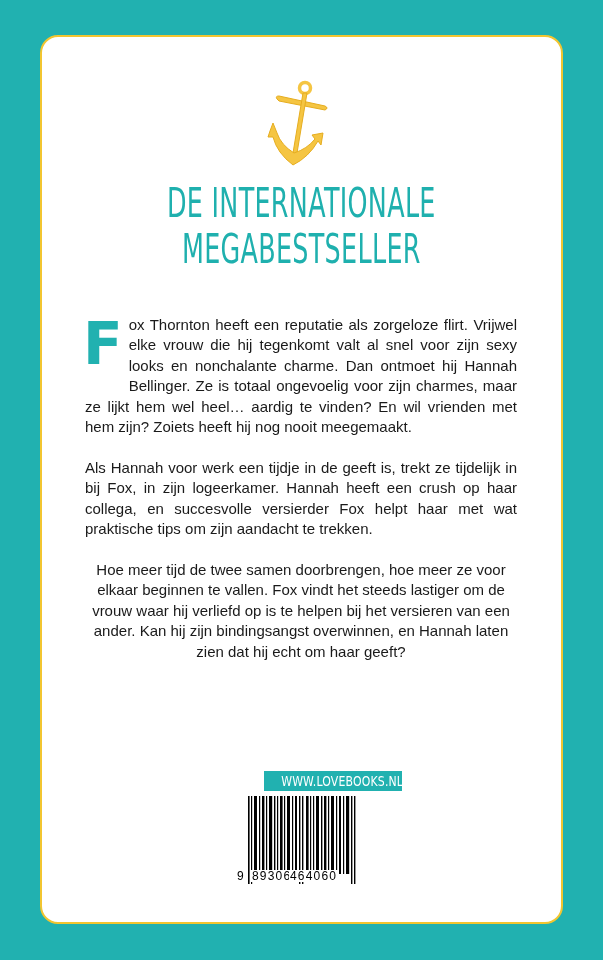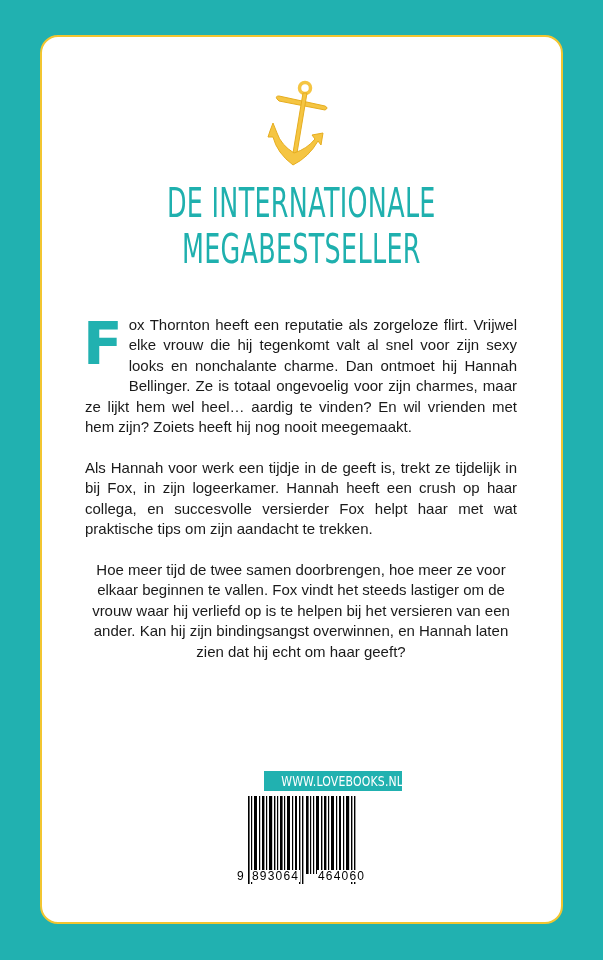--- a/index.html
+++ b/index.html
@@ -75,21 +75,21 @@
     position:absolute; left:240px; top:796px; width:125px; height:90px;
   }
   .isbn {
     position:absolute; top:870px; left:237px; width:130px;
     font-family:"Liberation Sans", sans-serif;
     font-size:12px; line-height:12px; color:#000;
     background:transparent;
   }
   .isbn .lead { position:absolute; left:0; }
   .isbn .g1 { position:absolute; left:14px; background:#fff; padding:0 1px; letter-spacing:1.2px; }
-  .isbn .g2 { position:absolute; left:80px; background:#fff; padding:0 1px; letter-spacing:1.2px; }
+  .isbn .g2 { position:absolute; left:52px; background:#fff; padding:0 1px; letter-spacing:1.2px; }
 </style>
 </head>
 <body>
 
 <div class="card"></div>
 
 <svg class="anchor" viewBox="0 0 70 95" xmlns="http://www.w3.org/2000/svg">
   <g fill="#f5c542" stroke="#e6ad1f" stroke-width="1" stroke-linejoin="round">
 
     <circle cx="40" cy="9" r="5.5" fill="none" stroke="#f5c542" stroke-width="3.5"></circle>

